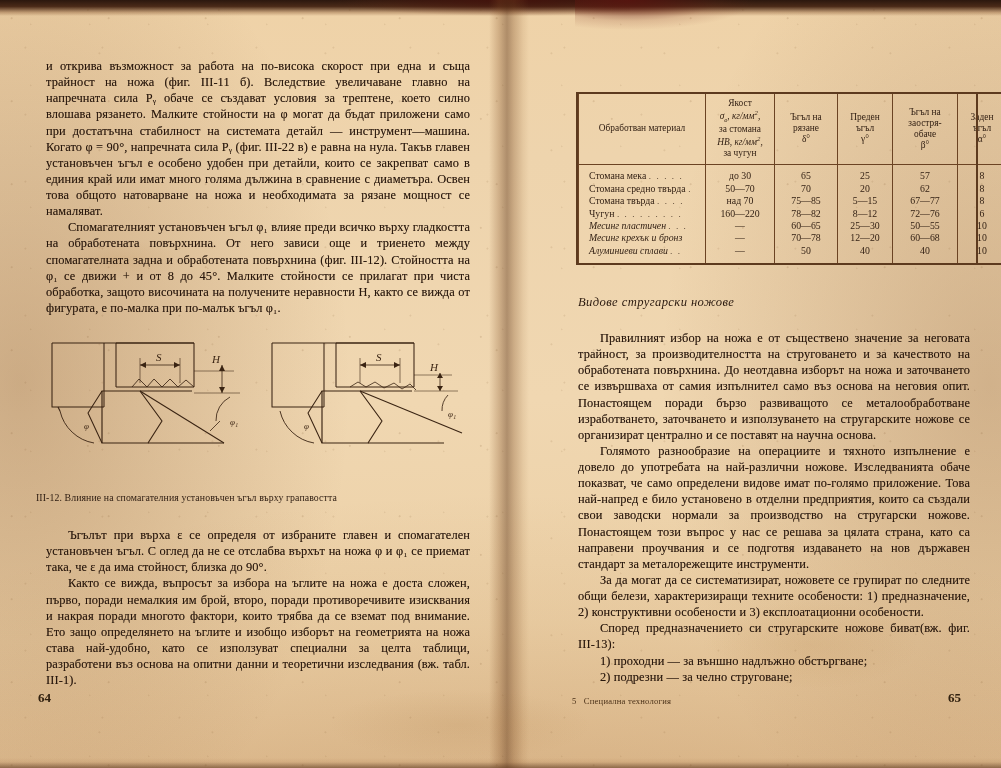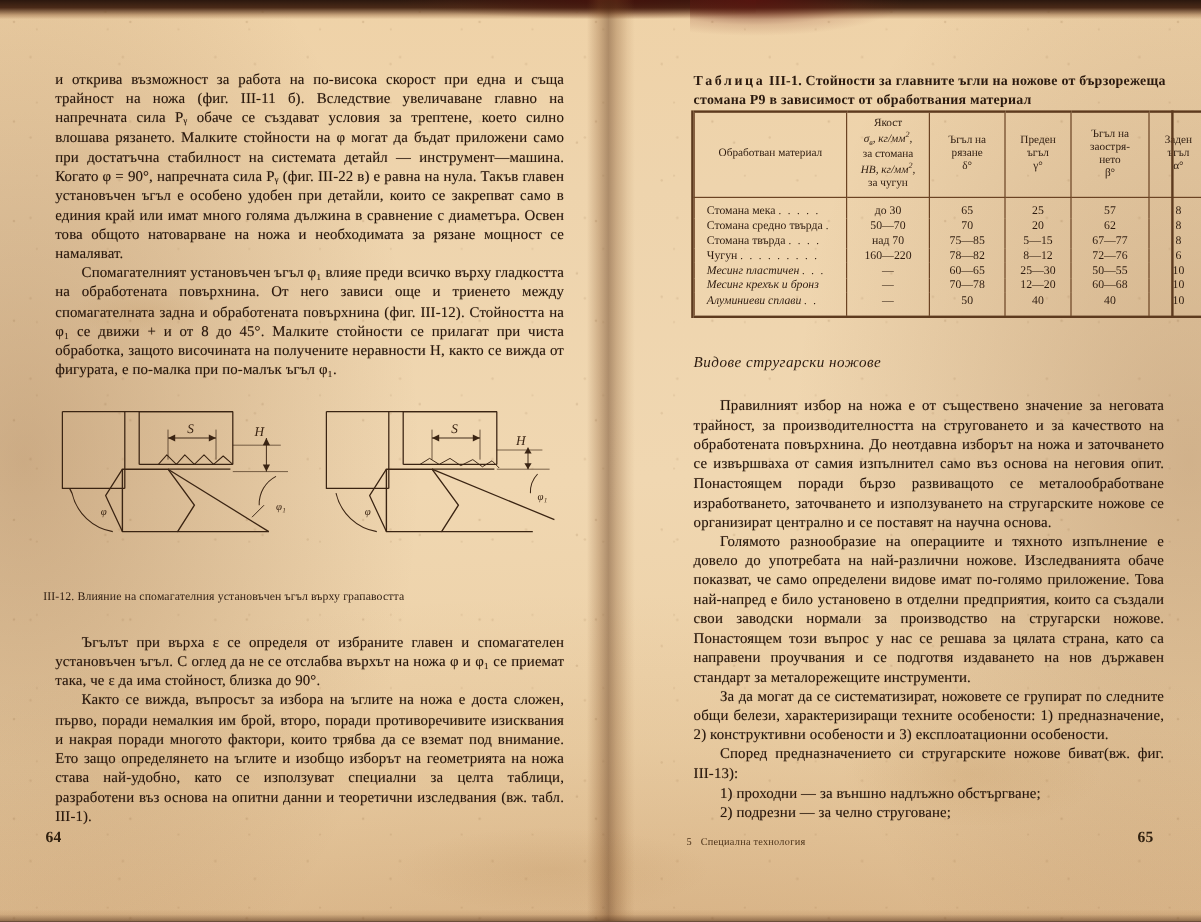--- a/index.html
+++ b/index.html
@@ -272,25 +272,20 @@
     <div class="col" id="left-text-bot">
       <p class="ind">Ъгълът при върха ε се определя от избраните главен и спомагателен установъчен ъгъл. С оглед да не се отслабва върхът на ножа φ и φ₁ се приемат така, че ε да има стойност, близка до 90°.</p>
       <p class="ind">Както се вижда, въпросът за избора на ъглите на ножа е доста сложен, първо, поради немалкия им брой, второ, поради противоречивите изисквания и накрая поради многото фактори, които трябва да се вземат под внимание. Ето защо определянето на ъглите и изобщо изборът на геометрията на ножа става най-удобно, като се използуват специални за целта таблици, разработени въз основа на опитни данни и теоретични изследвания (вж. табл. III-1).</p>
     </div>
 
     <div class="pageno" id="pageno-left">64</div>
   </div>
 
   <div class="page page-right"></div>
 
-  <div id="table-caption">
-    <span class="sp">Таблица</span>
-    <span>III-1.</span>
-    <span>Стойности за главните ъгли на ножове от бързорежеща стомана Р9 в зависимост от обработвания материал</span>
-  </div>
 
   <div class="tbl-wrap">
     <table class="tbl">
       <thead>
         <tr>
           <th class="first" style="width:122px">
             <span>Обработван материал</span>
           </th>
           <th style="width:64px">
             <span>Якост</span><br>
@@ -305,21 +300,21 @@
             <span>δ°</span>
           </th>
           <th style="width:50px">
             <span>Преден</span><br>
             <span>ъгъл</span><br>
             <span>γ°</span>
           </th>
           <th style="width:60px">
             <span>Ъгъл на</span><br>
             <span>заостря-</span><br>
-            <span>нето</span><br>
+            <span>обаче</span><br>
             <span>β°</span>
           </th>
           <th style="width:44px">
             <span>Заден</span><br>
             <span>ъгъл</span><br>
             <span>α°</span>
           </th>
         </tr>
       </thead>
       <tbody>

